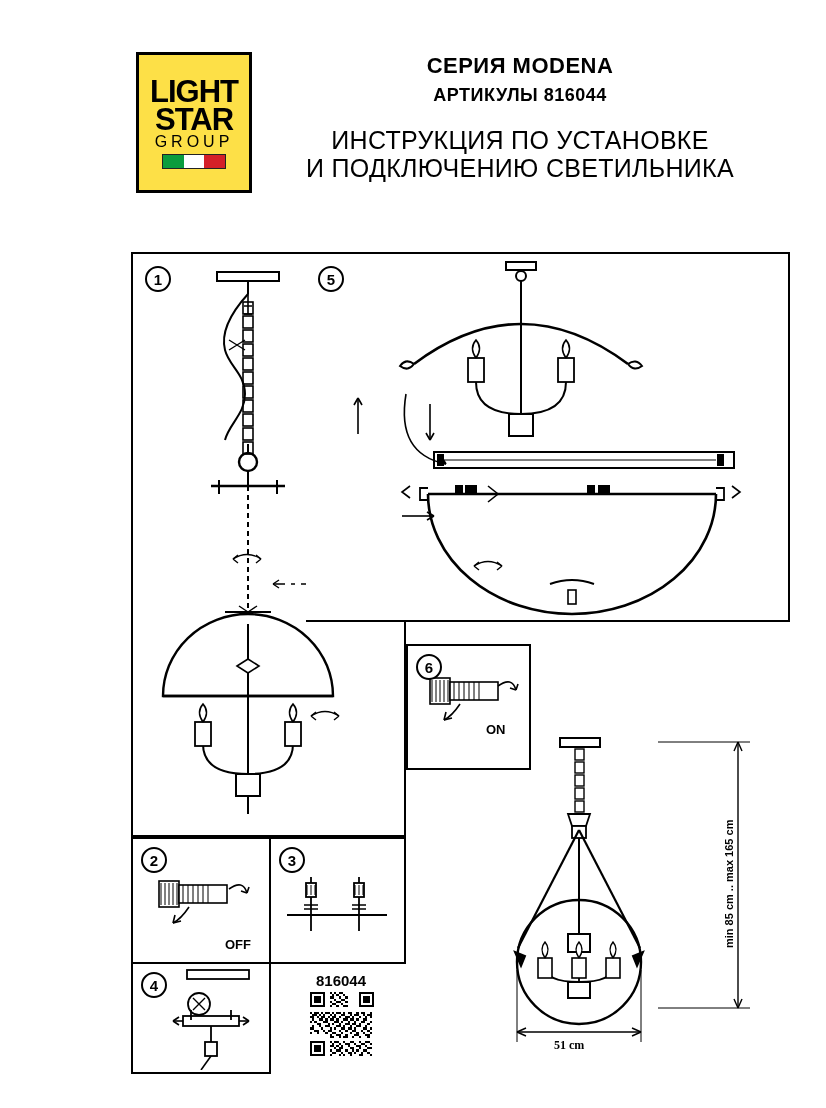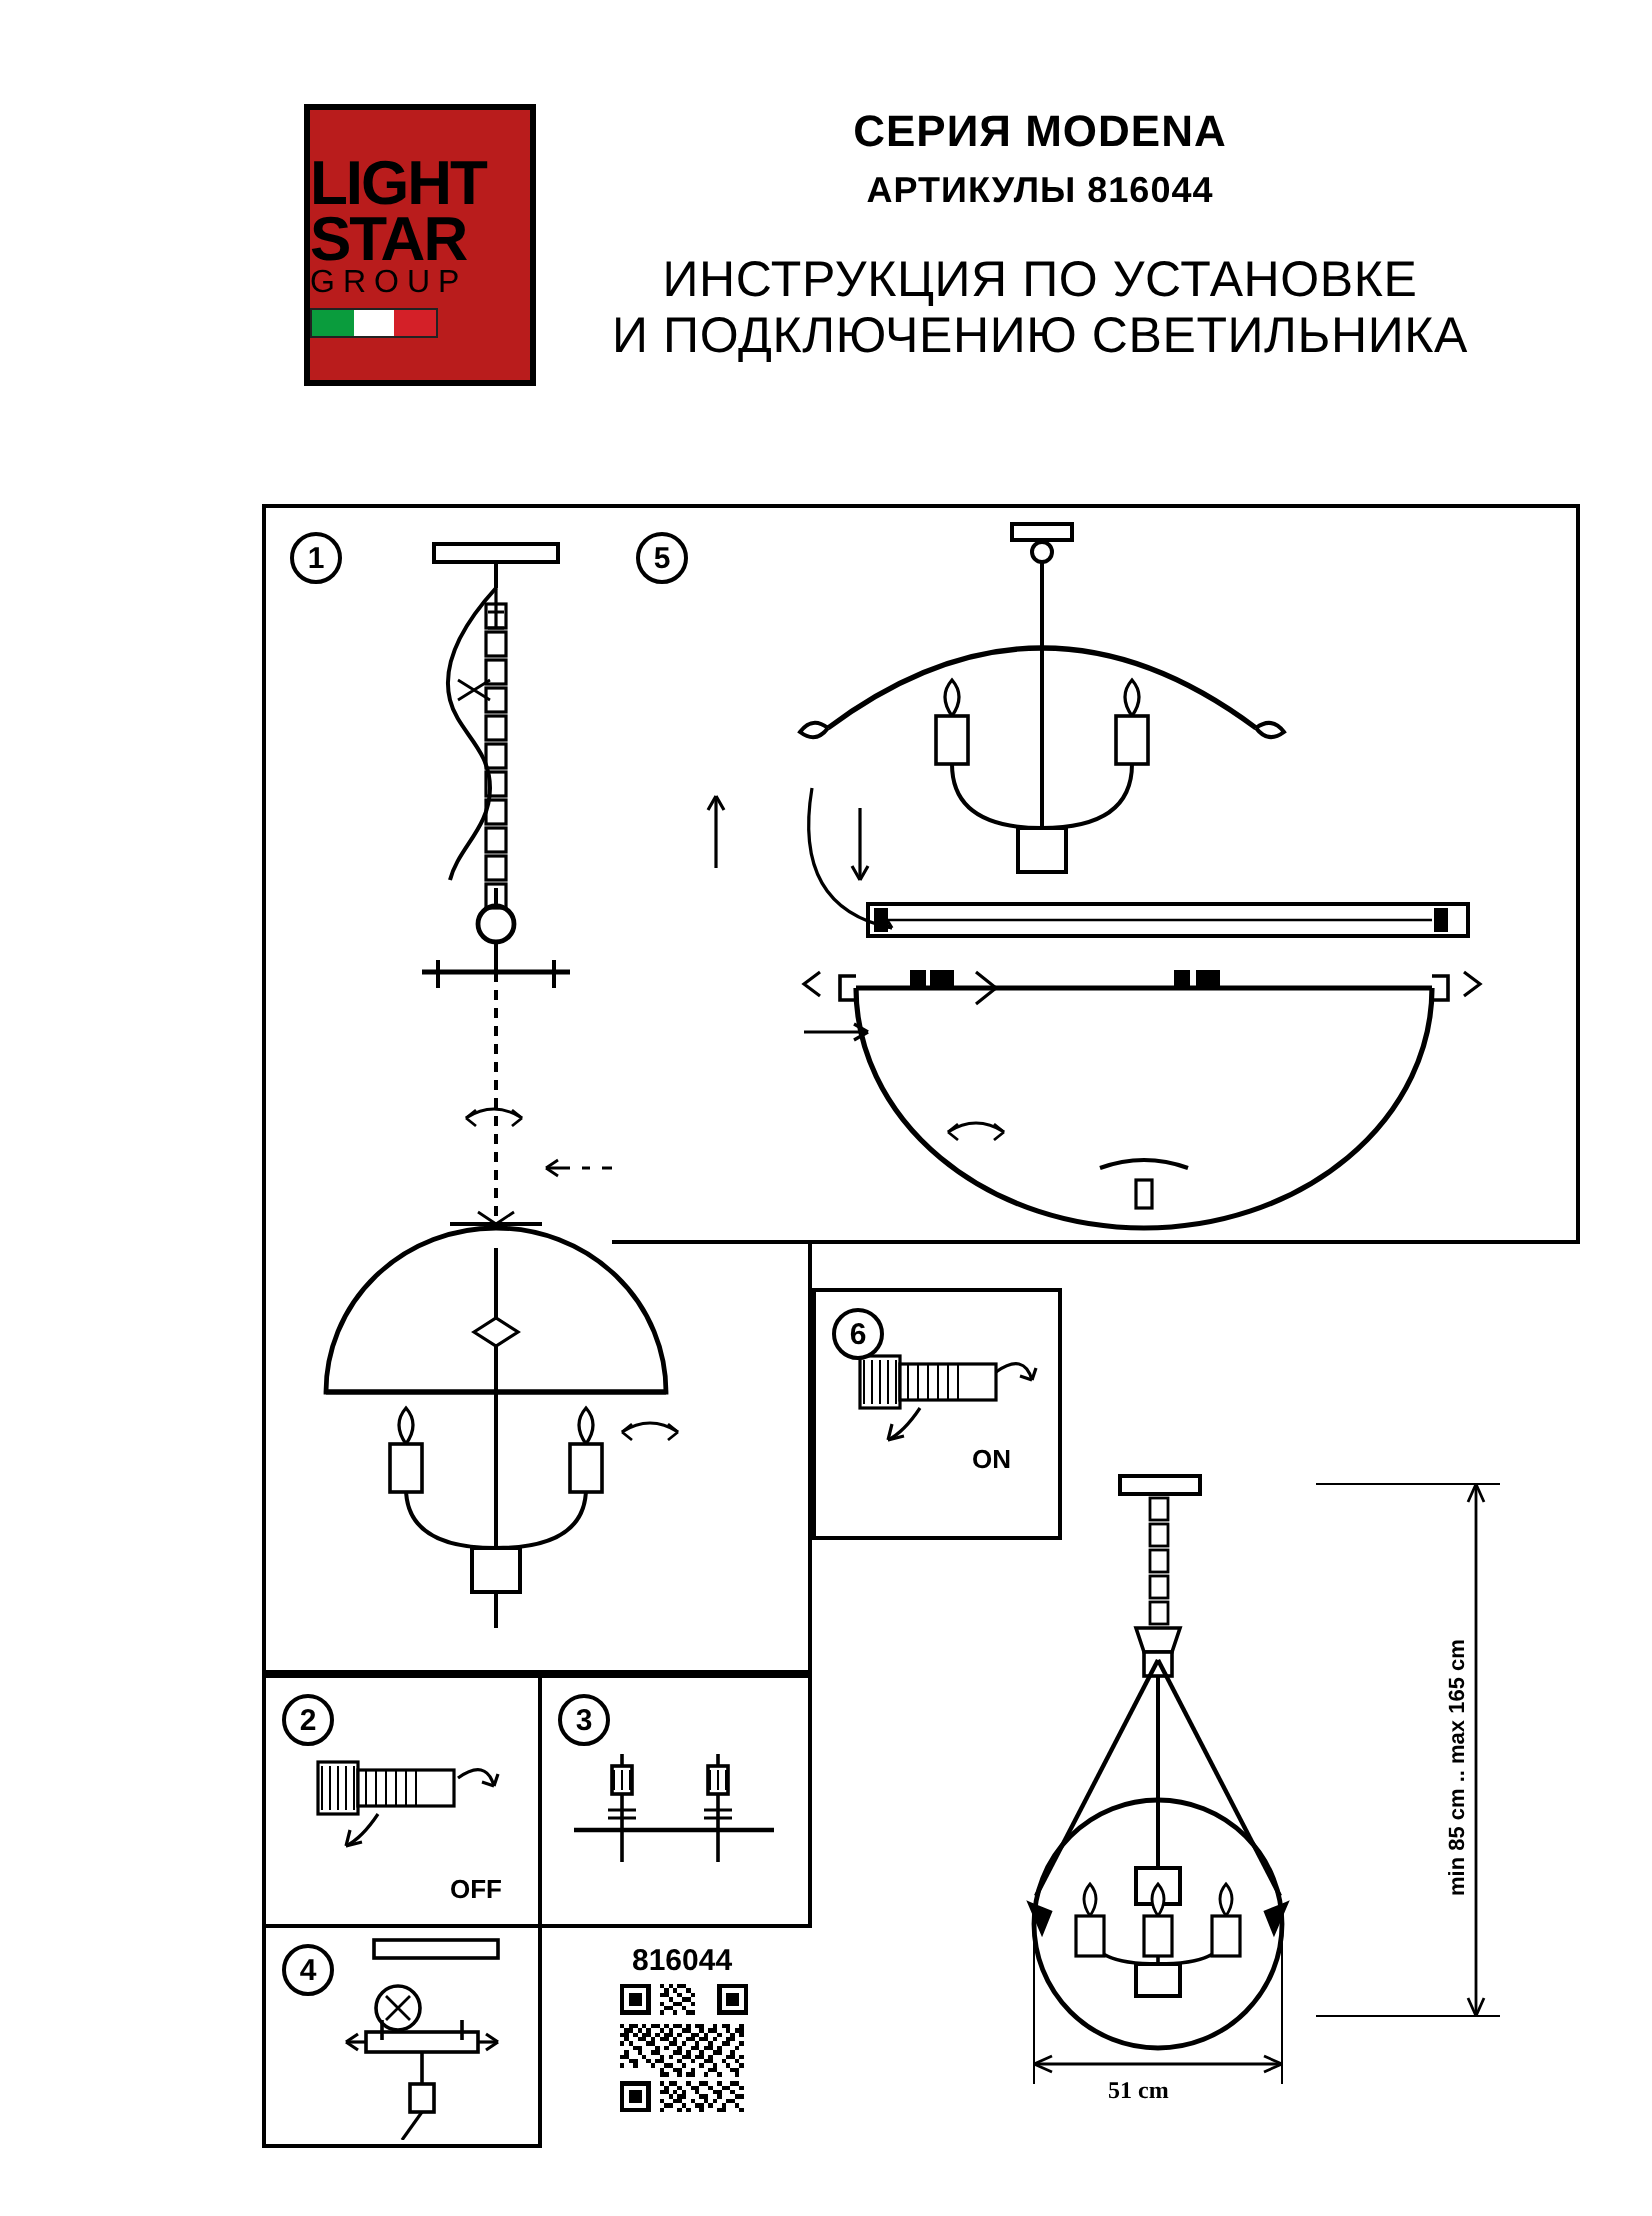--- a/index.html
+++ b/index.html
@@ -10,22 +10,22 @@
     color:#000;
     position:relative;
     overflow:hidden;
   }
   .page{position:absolute;inset:0;}
 
   
   .header{position:absolute;left:0;top:0;width:826px;height:215px;}
   .logo-box{
     position:absolute;left:136px;top:52px;width:110px;height:135px;
-    border:3px solid #000;background:#b91c1c;
-    display:flex;flex-direction:column;justify-content:center;margin-left:16px;
+    border:3px solid #000;background:#fde047;
+    display:flex;flex-direction:column;justify-content:center;align-items:center;
   }
   .logo-light{font-size:31px;font-weight:bold;letter-spacing:-1px;line-height:28px;margin-top:2px;}
   .logo-star{font-size:31px;font-weight:bold;letter-spacing:-1px;line-height:28px;}
   .logo-group{font-size:16px;letter-spacing:4px;line-height:14px;margin-top:1px;}
   .flag{display:flex;width:62px;height:13px;margin-top:5px;border:1px solid #222;}
   .flag i{display:block;flex:1;height:100%;}
   .flag .g{background:#0a9c3d;}
   .flag .w{background:#fff;}
   .flag .r{background:#d42028;}
 

